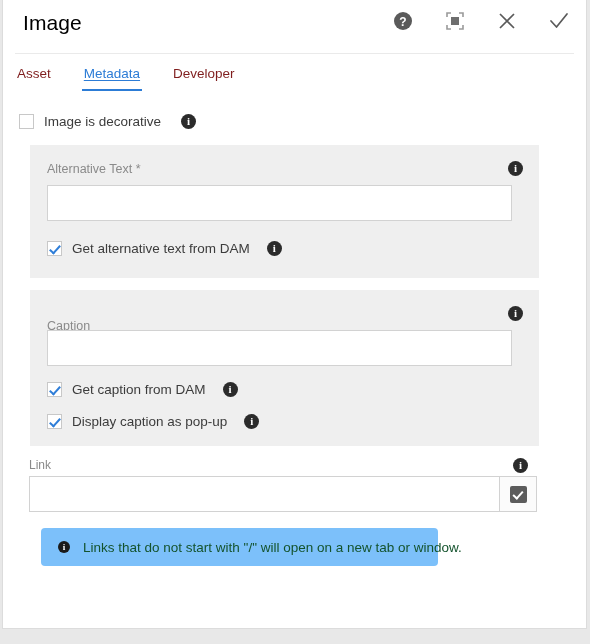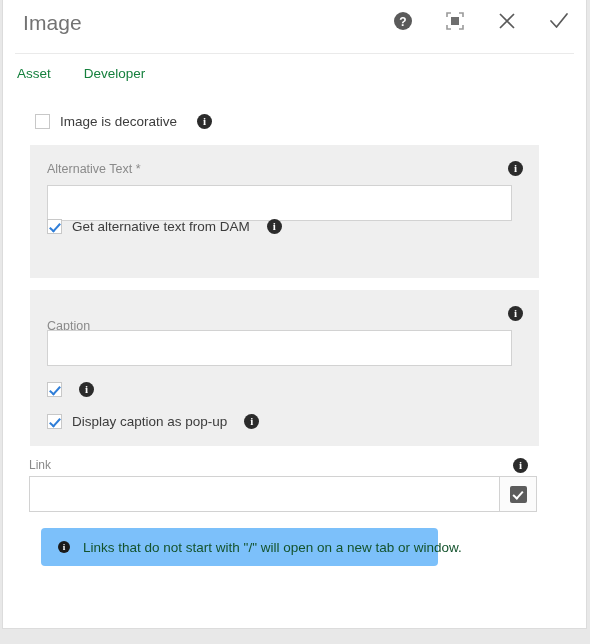--- a/index.html
+++ b/index.html
@@ -34,21 +34,21 @@
     height: 53px;
     border-bottom: 1px solid #eaeaea;
     margin: 0 12px;
   }
   .dlg-title {
     position: absolute;
     left: 8px;
     top: 11px;
     font-size: 21px;
     font-weight: 400;
-    color: #737373;
+    color: #000000;
     letter-spacing: 0.1px;
   }
   .hdr-actions {
     position: absolute;
     right: 0px;
     top: 6px;
     display: flex;
     align-items: center;
     gap: 22px;
   }
@@ -67,21 +67,21 @@
   
   .tabs {
     position: relative;
     height: 38px;
     margin: 9px 12px 0 12px;
     display: flex;
     align-items: flex-start;
   }
   .tab {
     font-size: 13.5px;
-    color: #15803d;
+    color: #7f1d1d;
     padding: 3px 0 10px 0;
     margin-right: 33px;
     cursor: pointer;
     position: relative;
     white-space: nowrap;
   }
   .tab:first-child { margin-left: 2px; }
   .tab.active {
     color: #2c7cd6;
     text-decoration: underline;
@@ -155,21 +155,21 @@
     line-height: 1;
     font-family: "Liberation Serif", serif;
     transform: translateY(-0.5px);
   }
   .info-ico.sm { width: 12px; height: 12px; }
   .info-ico.sm span { font-size: 9px; }
 
   
   .decor-row {
     position: absolute;
-    left: 32px;
+    left: 16px;
     top: 13px;
     display: flex;
     align-items: center;
   }
   .decor-row .info-ico { margin-left: 20px; }
 
   
   .panel {
     position: absolute;
     left: 27px;
@@ -332,20 +332,21 @@
         <svg width="24" height="24" viewBox="0 0 24 24">
           <path d="M4,12 L9.5,18 L20,5" stroke="#5a5a5a" stroke-width="1.7" fill="none" stroke-linecap="round" stroke-linejoin="round"></path>
         </svg>
       </button>
 
     </div>
   </div>
 
   <div class="tabs">
     <div class="tab">Asset</div>
+    <div class="tab active">Metadata</div>
     <div class="tab">Developer</div>
   </div>
 
   <div class="dlg-body">
 
     <div class="decor-row">
       <div class="cb-row">
         <span class="cb-box"></span>
         <span class="cb-label">Image is decorative</span>
       </div>
@@ -353,37 +354,38 @@
         <span>i</span>
       </span>
     </div>
 
     <div class="panel" id="panel-alt">
       <div class="fld-label" style="top:17px;">Alternative Text *</div>
       <span class="info-ico fld-info" style="top:16px;">
         <span>i</span>
       </span>
       <input class="fld-input" style="top: 40px;" type="text" value="">
-      <div class="cb-row" style="position:absolute; left:17px; top:74px;">
+      <div class="cb-row" style="position:absolute; left:17px; top:96px;">
         <span class="cb-box checked"></span>
         <span class="cb-label">Get alternative text from DAM</span>
         <span class="info-ico" style="margin-left:17px;">
           <span>i</span>
         </span>
       </div>
     </div>
 
     <div class="panel" id="panel-cap">
       <div class="fld-label" style="top:29px;">Caption</div>
       <span class="info-ico fld-info" style="top:16px;">
         <span>i</span>
       </span>
       <input class="fld-input" style="top: 40px;" type="text" value="">
       <div class="cb-row" style="position:absolute; left:17px; top:92px;">
         <span class="cb-box checked"></span>
+        <span class="cb-label">Get caption from DAM</span>
         <span class="info-ico" style="margin-left:17px;">
           <span>i</span>
         </span>
       </div>
       <div class="cb-row" style="position:absolute; left:17px; top:124px;">
         <span class="cb-box checked"></span>
         <span class="cb-label">Display caption as pop-up</span>
         <span class="info-ico" style="margin-left:17px;">
           <span>i</span>
         </span>

